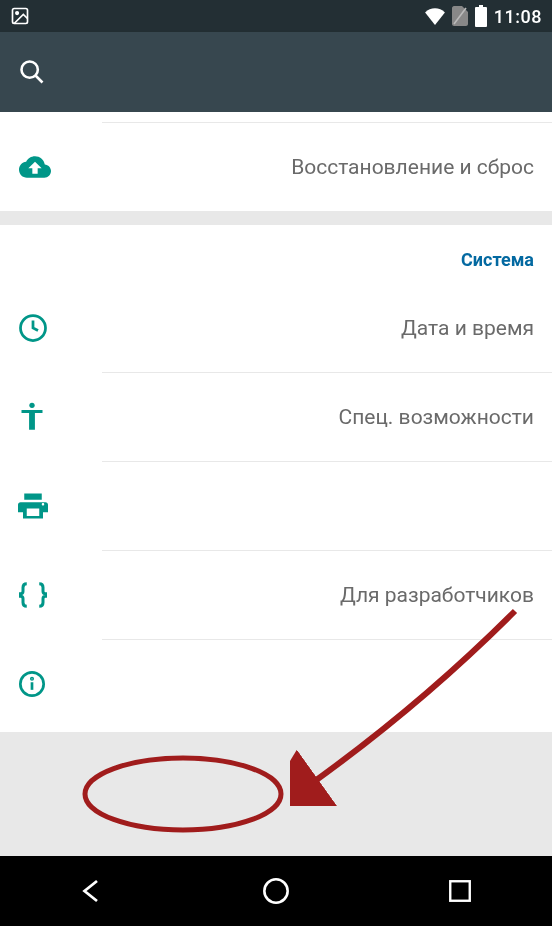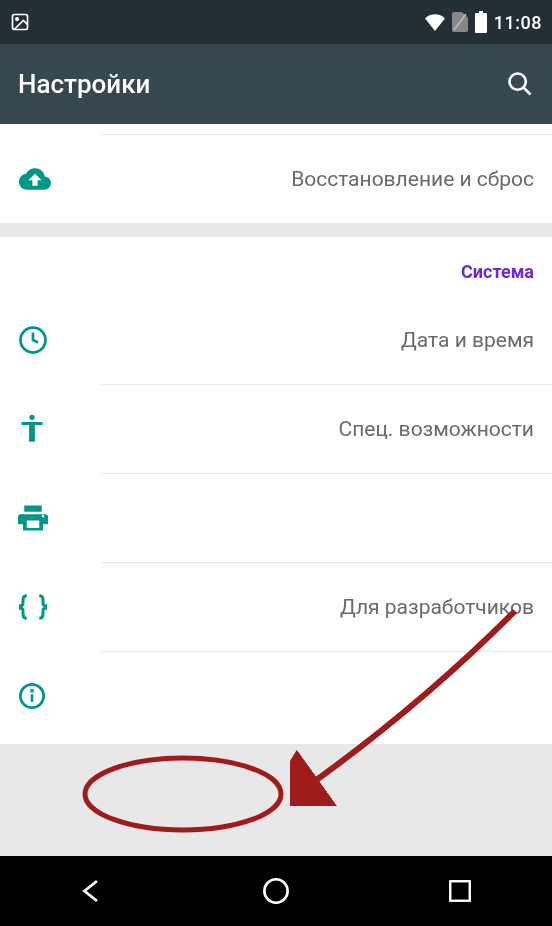--- a/index.html
+++ b/index.html
@@ -1,27 +1,27 @@
 <!DOCTYPE html>
 <html><head>
   <meta charset="utf-8">
   <style>
     * { margin: 0; padding: 0; box-sizing: border-box; }
     body { width: 552px; height: 926px; font-family: Roboto, Arial, sans-serif; background: #e8e8e8; overflow: hidden; position: relative; }
-    .statusbar { height: 44px; background: #232f34; display: flex; align-items: center; padding: 12px 10px; color: #fff; }
+    .statusbar { height: 32px; background: #232f34; display: flex; align-items: center; padding: 12px 10px; color: #fff; }
     .statusbar .left { flex: 1; display: flex; align-items: center; gap: 8px; }
     .statusbar .right { display: flex; align-items: center; gap: 6px; }
     .statusbar .time { font-size: 18px; font-weight: 500; letter-spacing: 0.5px; }
     .appbar { height: 80px; background: #37474f; display: flex; align-items: center; padding: 0 18px; color: #fff; box-shadow: 0 2px 4px rgba(0,0,0,0.2); }
     .appbar .title { font-size: 26px; font-weight: 500; flex: 1; }
     .content { background: #e8e8e8; text-align: right; }
     .section { background: #fff; }
     .section.first { margin-bottom: 14px; padding-top: 10px; }
     .section.second { padding-top: 18px; padding-bottom: 4px; }
-    .section-header { color: #6d28d9; font-size: 18px; font-weight: 700; padding: 6px 18px 14px 18px; }
+    .section-header { color: #0369a1; font-size: 18px; font-weight: 700; padding: 6px 18px 14px 18px; }
     .item { display: flex; align-items: center; height: 88px; padding: 0 18px; cursor: pointer; }
     .item .icon-wrap { width: 84px; display: flex; justify-content: flex-start; align-items: center; color: #009688; }
     .item .label { font-size: 21px; color: #6a6a6a; flex: 1; }
     .divider { height: 1px; background: #e8e8e8; margin-left: 102px; }
     .navbar { position: absolute; bottom: 0; left: 0; right: 0; height: 70px; background: #000; display: flex; align-items: center; justify-content: space-around; }
     .nav-btn { width: 100px; height: 50px; display: flex; align-items: center; justify-content: center; color: #fff; cursor: pointer; }
     svg { display: block; }
     .annotation-arrow { position: absolute; top: 606px; left: 290px; pointer-events: none; }
     .annotation-ellipse { position: absolute; top: 752px; left: 78px; pointer-events: none; }
   </style>
@@ -54,21 +54,20 @@
       <svg width="14" height="22" viewBox="0 0 14 22" fill="#fff">
           <rect x="5" y="0" width="4" height="2"></rect>
           <rect x="1" y="2" width="12" height="20" rx="1"></rect>
         </svg>
     </span>
     <span class="time">11:08</span>
   </div>
 </div>
 
 <div class="appbar">
-  <div class="title">Настройки</div>
   <span>
     <svg width="28" height="28" viewBox="0 0 24 24" fill="none" stroke="#fff" stroke-width="2.2">
         <circle cx="10" cy="10" r="7"></circle>
         <line x1="21" y1="21" x2="15" y2="15"></line>
       </svg>
   </span>
 </div>
 
 <div class="content">
 

